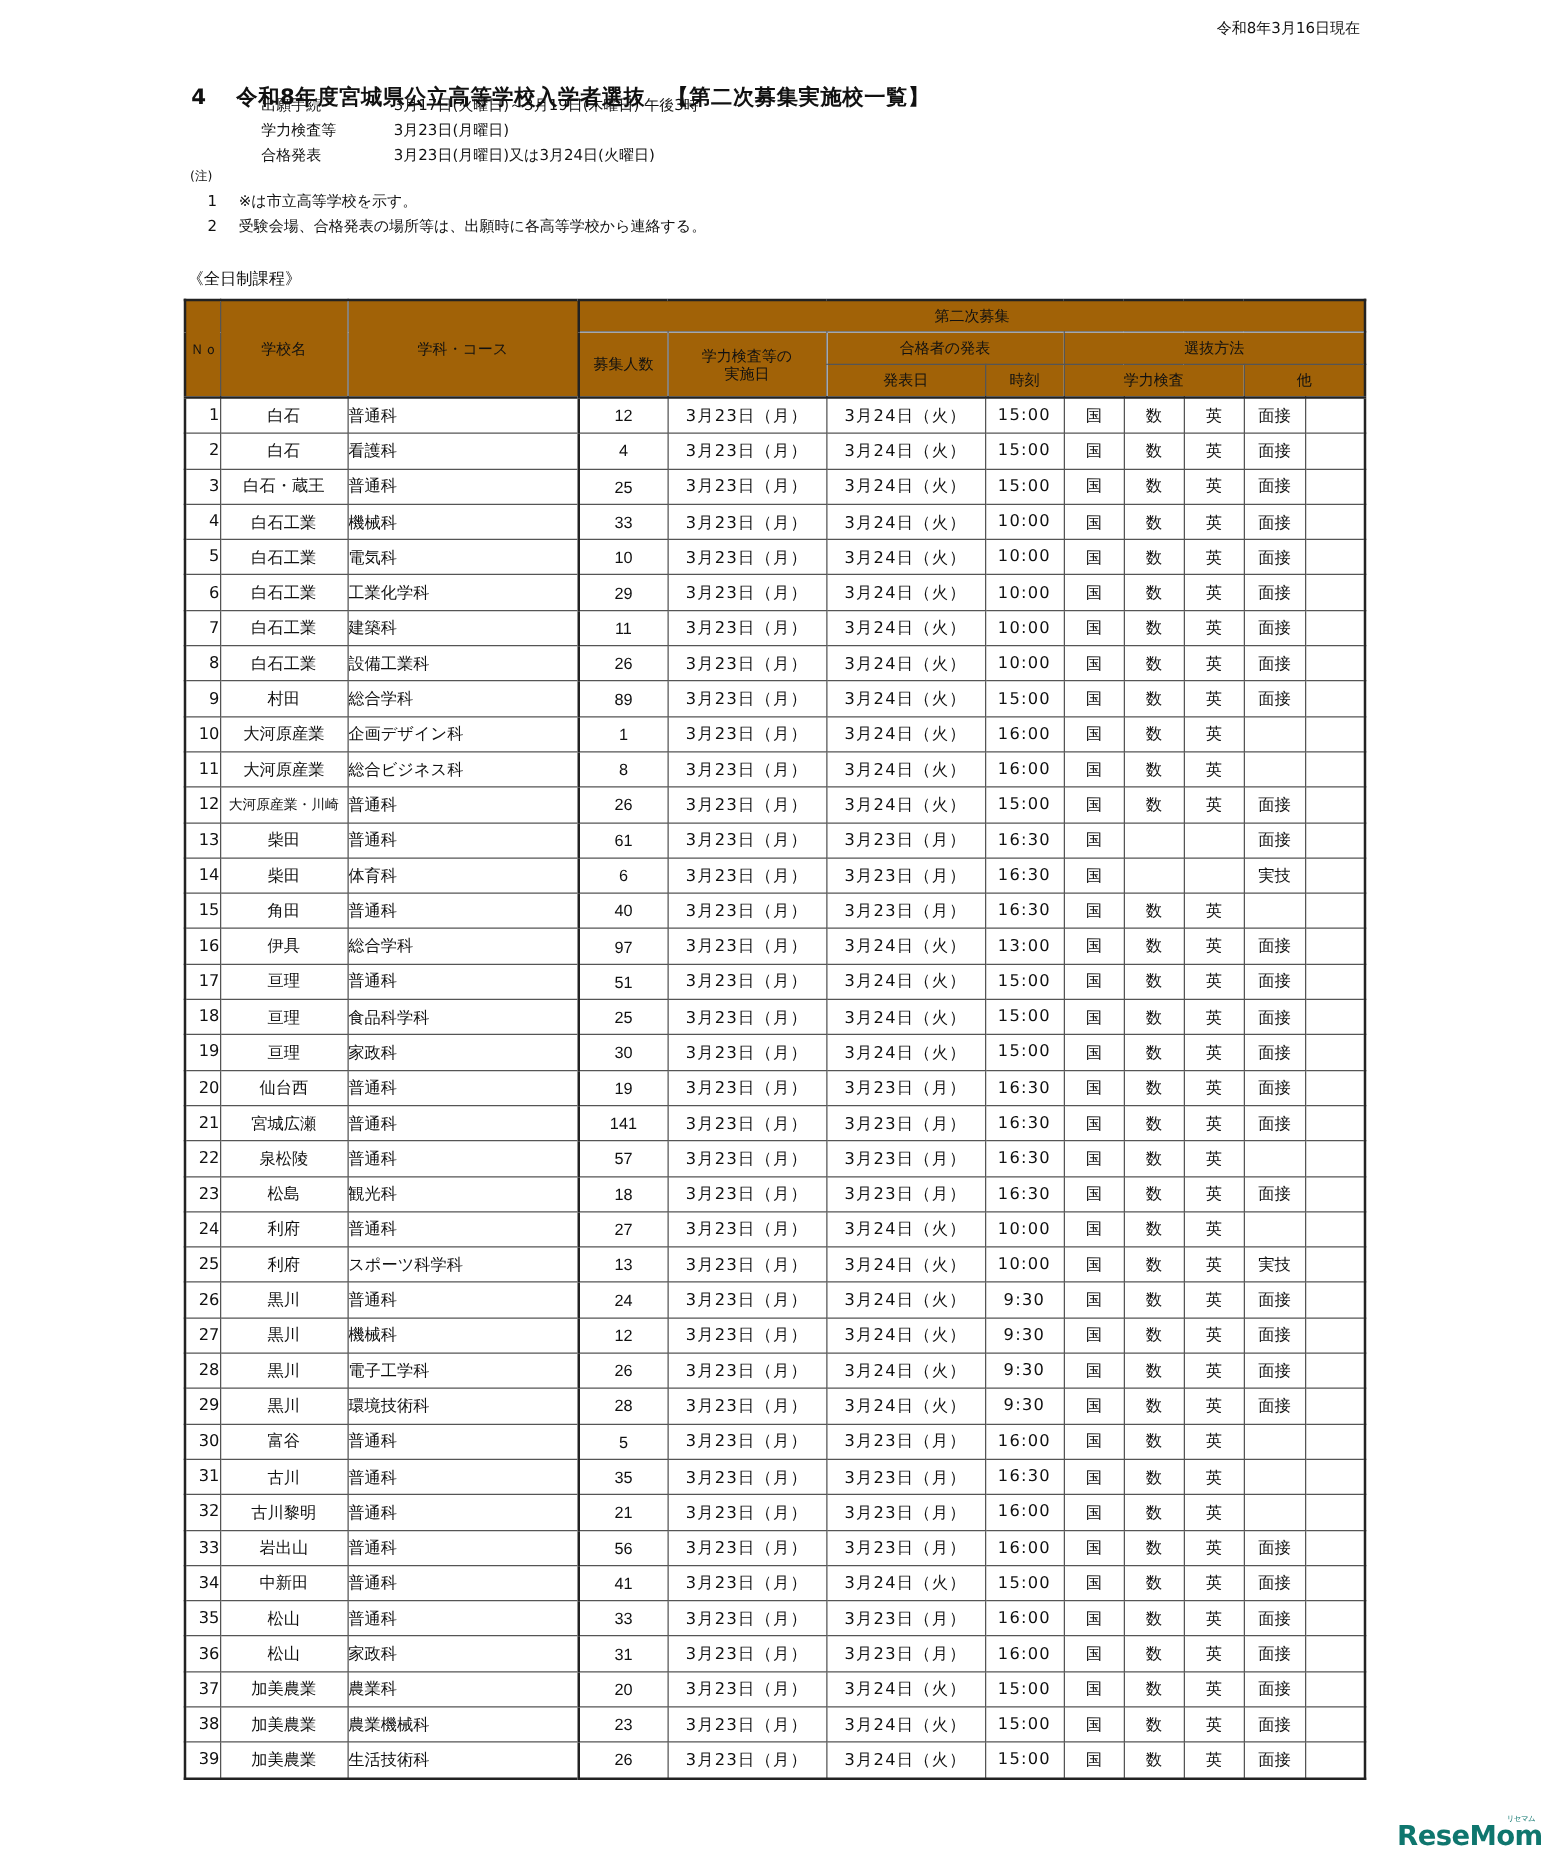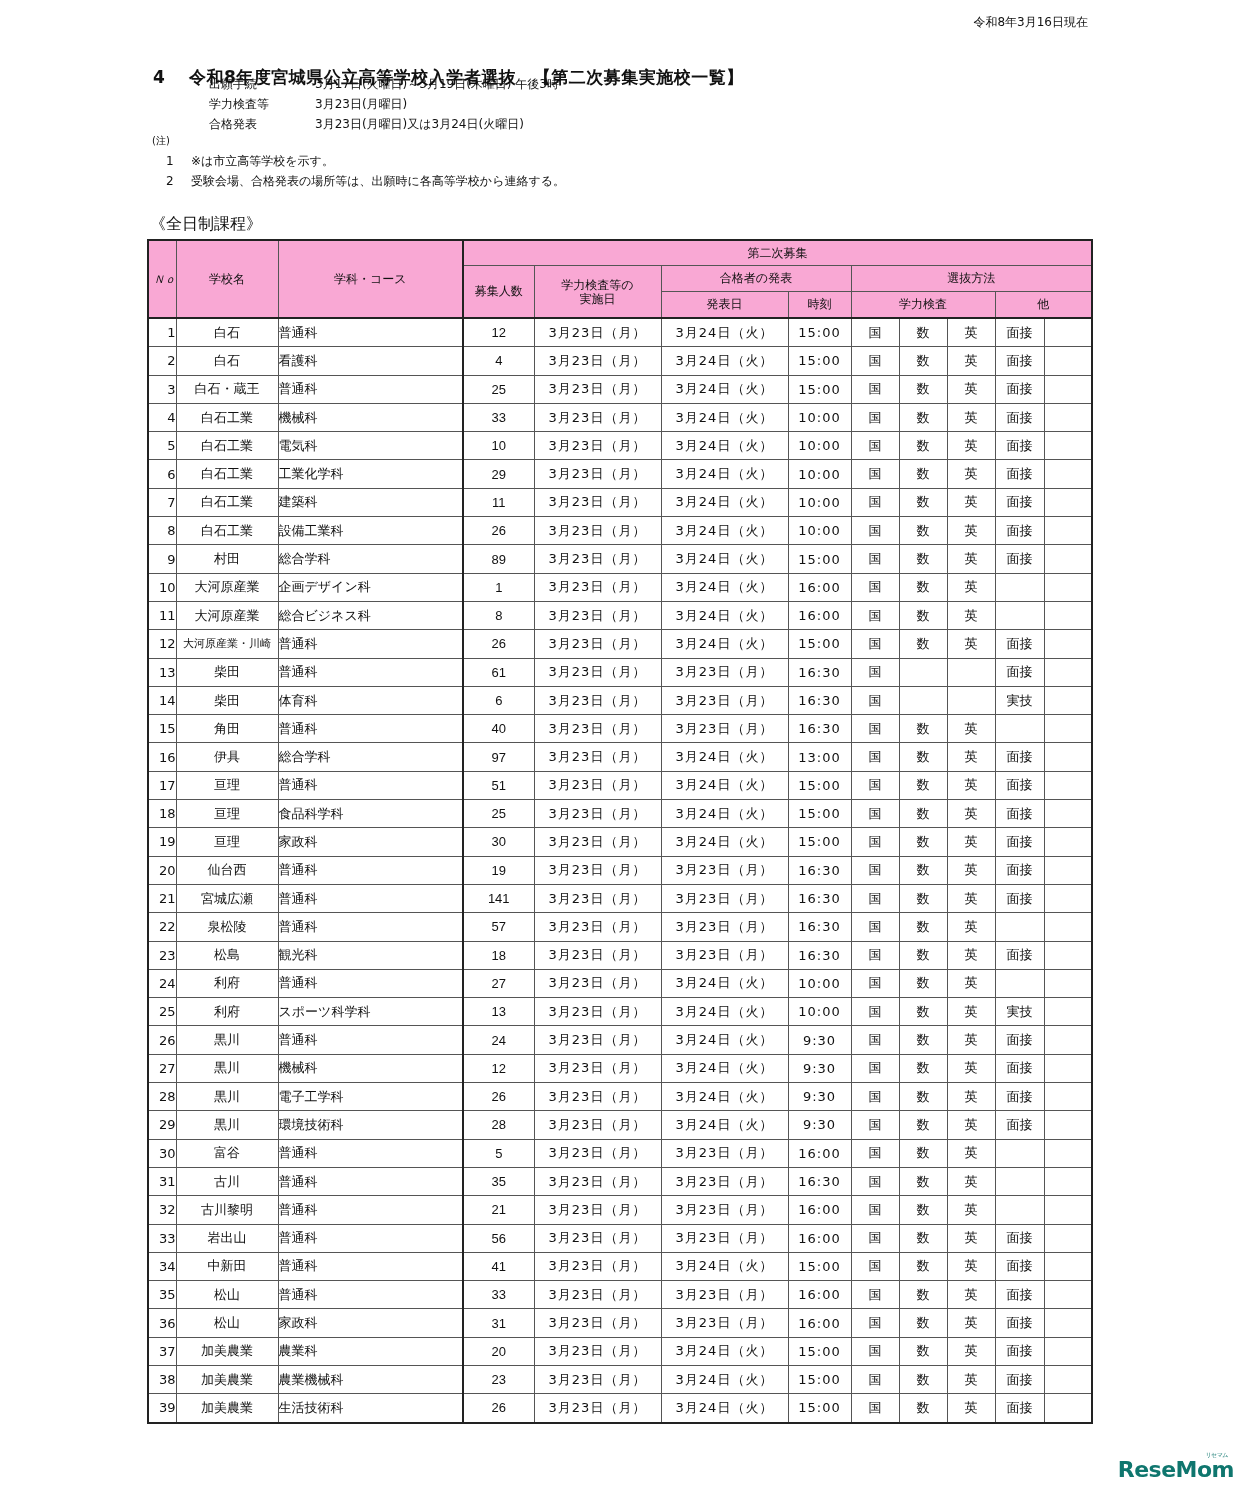--- a/index.html
+++ b/index.html
@@ -10,32 +10,32 @@
   .asof { position: absolute; top: 14px; right: 164px; font-size: 12px; }
   .title { position: absolute; top: 36px; left: 153px; font-size: 17px; font-weight: bold; letter-spacing: 0.5px; white-space: nowrap; margin-top: 30px; }
   .title .num { display: inline-block; width: 36px; }
   .sched { position: absolute; top: 74px; left: 177px; font-size: 12px; line-height: 20px; }
   .sched .row { display: flex; margin-left: 32px; }
   .sched .lbl { width: 106px; }
   .notes-head { position: absolute; top: 134px; left: 152px; font-size: 10px; }
   .notes { position: absolute; top: 151px; left: 166px; font-size: 12px; line-height: 20px; }
   .notes .row { display: flex; }
   .notes .n { width: 25px; }
-  .section { position: absolute; top: 214px; left: 150px; font-size: 16px; }
+  .section { position: absolute; top: 214px; left: 150px; font-size: 13px; }
 
   table.grid {
     position: absolute; top: 239px; left: 147px; width: 944px;
     border-collapse: collapse; table-layout: fixed;
     border: 2px solid #222;
   }
   table.grid th, table.grid td {
     border: 1px solid #555; padding: 0; overflow: hidden; white-space: nowrap;
   }
   table.grid th {
-    background: #f9a8d4; font-weight: normal; font-size: 12px; text-align: center;
+    background: #a16207; font-weight: normal; font-size: 12px; text-align: center;
   }
   table.grid thead tr.h1 th { height: 24px; }
   table.grid thead tr.h2 th { height: 25px; }
   table.grid thead tr.h3 th { height: 25px; }
   table.grid thead { border-bottom: 2px solid #222; }
   table.grid td { height: 27.3px; font-size: 13px; }
   td.no { text-align: right; padding-right: 2px; font-size: 12px; }
   td.school { text-align: center; padding-left: 2px; }
   td.school.small { font-size: 11px; }
   td.course { text-align: left; padding-left: 4px; border-radius: 10px; }
@@ -97,21 +97,21 @@
       <col style="width:127px">
       <col style="width:63px">
     <col style="width:48px">
       <col style="width:48px">
       <col style="width:48px">
       <col style="width:49px">
       <col style="width:48px">
   </colgroup>
   <thead>
     <tr class="h1">
-      <th rowspan="3" style="font-size:11px;text-align:right;padding-left:2px;font-style:italic;">Ｎｏ</th>
+      <th rowspan="3" style="font-size:11px;text-align:center;padding-left:2px;">Ｎｏ</th>
       <th rowspan="3">学校名</th>
       <th rowspan="3">学科・コース</th>
       <th colspan="9" class="thickL">第二次募集</th>
     </tr>
     <tr class="h2">
       <th rowspan="2" class="thickL">募集人数</th>
       <th rowspan="2" class="hdr2"><span>学力検査等の</span><br><span>実施日</span></th>
       <th colspan="2">合格者の発表</th>
       <th colspan="5">選抜方法</th>
     </tr>

